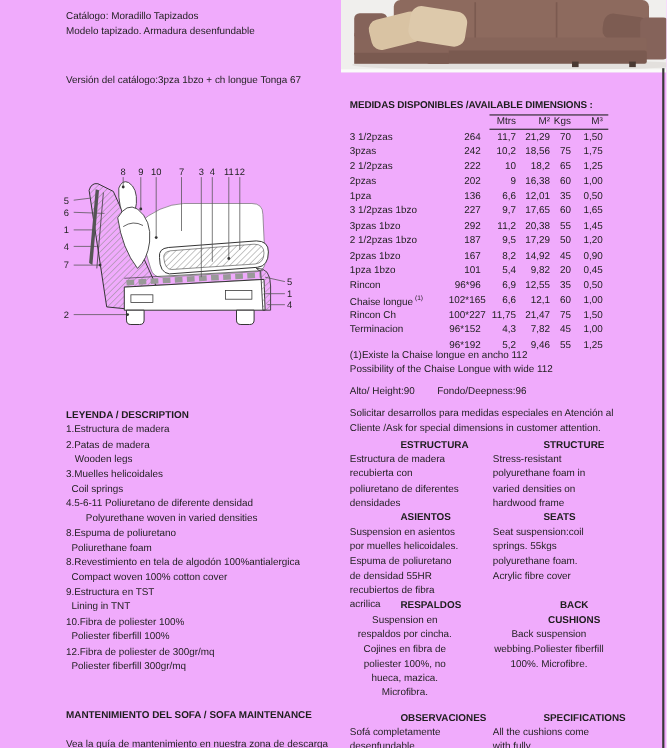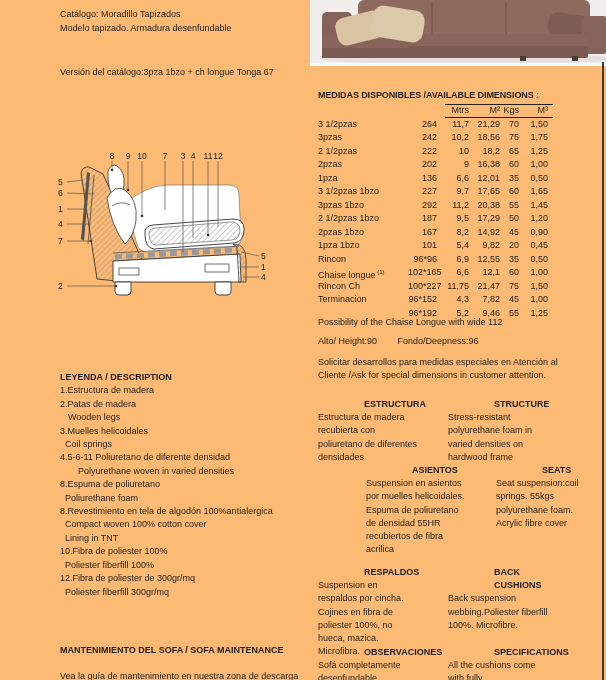--- a/index.html
+++ b/index.html
@@ -1,16 +1,16 @@
 <!DOCTYPE html>
 <html><head>
 <meta charset="utf-8">
 <style>
   html,body{margin:0;padding:0;background:#fff;}
-  .page{position:relative;width:606px;height:680px;background:#fdba74;overflow:hidden;
+  .page{position:relative;width:606px;height:680px;background:#f0abfc;overflow:hidden;
         font-family:"Liberation Sans",sans-serif;font-size:9px;color:#1e1e1e;}
   .abs{position:absolute;}
   .b{font-weight:700;}
   
   .topinfo{left:60px;top:8px;line-height:13.8px;white-space:nowrap;}
   .topinfo .gap{margin-top:30px;}
   
   .photo{left:310px;top:0;}
   
   .diagram{left:55px;top:140px;}
@@ -282,20 +282,21 @@
           <span class="num">96*192</span>
           <span class="num">5,2</span>
           <span class="num">9,46</span>
           <span class="num">55</span>
           <span class="num">1,25</span>
         </div>
       </div>
   </div>
 
   <div class="abs notes">
+    <div>(1)Existe la Chaise longue en ancho 112</div>
     <div>Possibility of the Chaise Longue with wide 112</div>
     <div class="hd-line">
       <span class="alto">Alto/ Height:90</span>
       <span>Fondo/Deepness:96</span>
     </div>
     <div class="special">Solicitar desarrollos para medidas especiales en Atención al Cliente /Ask for special dimensions in customer attention.</div>
   </div>
 
   <div class="abs legend">
     <div class="legend-title">LEYENDA / DESCRIPTION</div>
@@ -304,49 +305,50 @@
         <div>2.Patas de madera</div>
         <div style="padding-left: 8px;">Wooden legs</div>
         <div>3.Muelles helicoidales</div>
         <div style="padding-left: 5px;">Coil springs</div>
         <div>4.5-6-11 Poliuretano de diferente densidad</div>
         <div style="padding-left: 18px;">Polyurethane woven in varied densities</div>
         <div>8.Espuma de poliuretano</div>
         <div style="padding-left: 5px;">Poliurethane foam</div>
         <div>8.Revestimiento en tela de algodón 100%antialergica</div>
         <div style="padding-left: 5px;">Compact woven 100% cotton cover</div>
+        <div>9.Estructura en TST</div>
         <div style="padding-left: 5px;">Lining in TNT</div>
         <div>10.Fibra de poliester 100%</div>
         <div style="padding-left: 5px;">Poliester fiberfill 100%</div>
         <div>12.Fibra de poliester de 300gr/mq</div>
         <div style="padding-left: 5px;">Poliester fiberfill 300gr/mq</div>
       </div>
   </div>
 
   <div class="abs spec-pair" style="top:398px;">
     <div class="spec-es">
       <div class="spec-title">ESTRUCTURA</div>
       <div>Estructura de madera recubierta con poliuretano de diferentes densidades</div>
     </div>
     <div class="spec-en">
       <div class="spec-title">STRUCTURE</div>
       <div>Stress-resistant polyurethane foam in varied densities on hardwood frame</div>
     </div>
   </div>
-  <div class="abs spec-pair" style="top:464px;justify-content:flex-end;">
+  <div class="abs spec-pair" style="top:464px;">
     <div class="spec-es">
       <div class="spec-title">ASIENTOS</div>
       <div>Suspension en asientos por muelles helicoidales. Espuma de poliuretano de densidad 55HR recubiertos de fibra acrilica</div>
     </div>
     <div class="spec-en">
       <div class="spec-title">SEATS</div>
       <div>Seat suspension:coil springs. 55kgs polyurethane foam. Acrylic fibre cover</div>
     </div>
   </div>
-  <div class="abs spec-pair" style="top:566px;">
+  <div class="abs spec-pair" style="top:544px;text-align:center;">
     <div class="spec-es">
       <div class="spec-title">RESPALDOS</div>
       <div>Suspension en respaldos por cincha. Cojines en fibra de poliester 100%, no hueca, mazica. Microfibra.</div>
     </div>
     <div class="spec-en">
       <div class="spec-title">BACK CUSHIONS</div>
       <div>Back suspension webbing.Poliester fiberfill 100%. Microfibre.</div>
     </div>
   </div>
   <div class="abs spec-pair" style="top:646px;">

